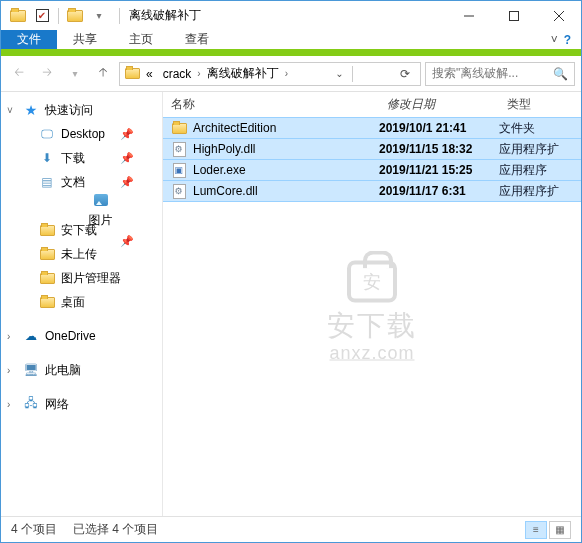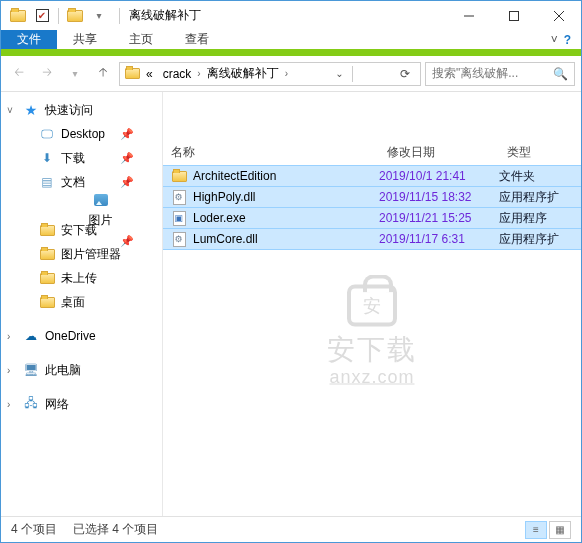--- a/index.html
+++ b/index.html
@@ -46,30 +46,30 @@
 .ico-down { color: #3b8ac4; }
 .ico-doc { color: #6aa0c8; }
 .ico-pic { background: linear-gradient(#66b2e2, #3b8ac4); border-radius: 2px; width: 14px; height: 12px; position: relative; }
 .ico-pic::after { content: ""; position: absolute; bottom: 1px; left: 2px; width: 0; height: 0; border-left: 3px solid transparent; border-right: 3px solid transparent; border-bottom: 4px solid #eafaff; }
 .ico-onedrive { color: #0a64a4; }
 .ico-pc { color: #4b87b6; }
 .ico-net { color: #3b8ac4; }
 .folder-mini { width: 15px; height: 11px; background: linear-gradient(#ffe9a6, #f3c646); border: 1px solid #d9a93a; border-radius: 1px; position: relative; }
 .folder-mini::before { content: ""; position: absolute; top: -3px; left: 0; width: 5px; height: 3px; background: #f3c646; border: 1px solid #d9a93a; border-bottom: none; }
 
-.filelist { flex: 1; position: relative; overflow: hidden; margin-top: 48px; }
+.filelist { flex: 1; position: relative; overflow: hidden; }
 .columns { height: 26px; display: flex; border-bottom: 1px solid #e8e8e8; font-size: 12px; color: #444; }
 .col { display: flex; align-items: center; padding: 0 8px; border-right: 1px solid transparent; }
 .col.c1 { flex: 0 0 216px; }
-.col.c2 { flex: 0 0 120px; }
+.col.c2 { flex: 0 0 120px; font-style: italic; }
 .col.c3 { flex: 1; }
 .rows { }
 .row { height: 22px; display: flex; align-items: center; font-size: 12px; background: #cce8ff; border: 1px solid #99d1ff; border-left: none; border-right: none; margin-top: -1px; }
 .row .c1 { flex: 0 0 216px; display: flex; align-items: center; gap: 6px; padding-left: 8px; }
-.row .c2 { flex: 0 0 120px; color: #6d28d9; }
+.row .c2 { flex: 0 0 120px; color: #000000; font-weight: bold; }
 .row .c3 { flex: 1; color: #0f172a; }
 .file-ico { width: 16px; height: 16px; display: inline-flex; align-items: center; justify-content: center; }
 .dll-ico { width: 13px; height: 15px; background: #fff; border: 1px solid #aaa; position: relative; }
 .dll-ico::after { content: "⚙"; position: absolute; left: 1px; top: 1px; font-size: 9px; color: #6a7f94; }
 .exe-ico { width: 13px; height: 15px; background: #fff; border: 1px solid #aaa; position: relative; }
 .exe-ico::after { content: "▣"; position: absolute; left: 1px; top: 1px; font-size: 9px; color: #3b73b9; }
 
 .watermark { position: absolute; left: 50%; top: 52%; transform: translate(-50%, -50%); text-align: center; color: #dcdcdc; pointer-events: none; font-family: Arial, sans-serif; }
 .watermark .bag { width: 50px; height: 42px; border: 4px solid #dcdcdc; border-radius: 8px; margin: 0 auto 4px; position: relative; }
 .watermark .bag::before { content: ""; position: absolute; top: -14px; left: 12px; width: 22px; height: 14px; border: 4px solid #dcdcdc; border-bottom: none; border-radius: 10px 10px 0 0; }
@@ -192,27 +192,27 @@
             <div class="side-item" style="padding-left: 38px;">
               <span class="ico">
                 <span class="folder-mini"></span>
               </span>
               <span>安下载</span>
             </div>
             <div class="side-item" style="padding-left: 38px;">
               <span class="ico">
                 <span class="folder-mini"></span>
               </span>
+              <span>未上传</span>
+            </div>
+            <div class="side-item" style="padding-left: 38px;">
+              <span class="ico">
+                <span class="folder-mini"></span>
+              </span>
               <span>图片管理器</span>
-            </div>
-            <div class="side-item" style="padding-left: 38px;">
-              <span class="ico">
-                <span class="folder-mini"></span>
-              </span>
-              <span>未上传</span>
             </div>
             <div class="side-item" style="padding-left: 38px;">
               <span class="ico">
                 <span class="folder-mini"></span>
               </span>
               <span>桌面</span>
             </div>
           </div>
       </div>
       <div class="side-group">

